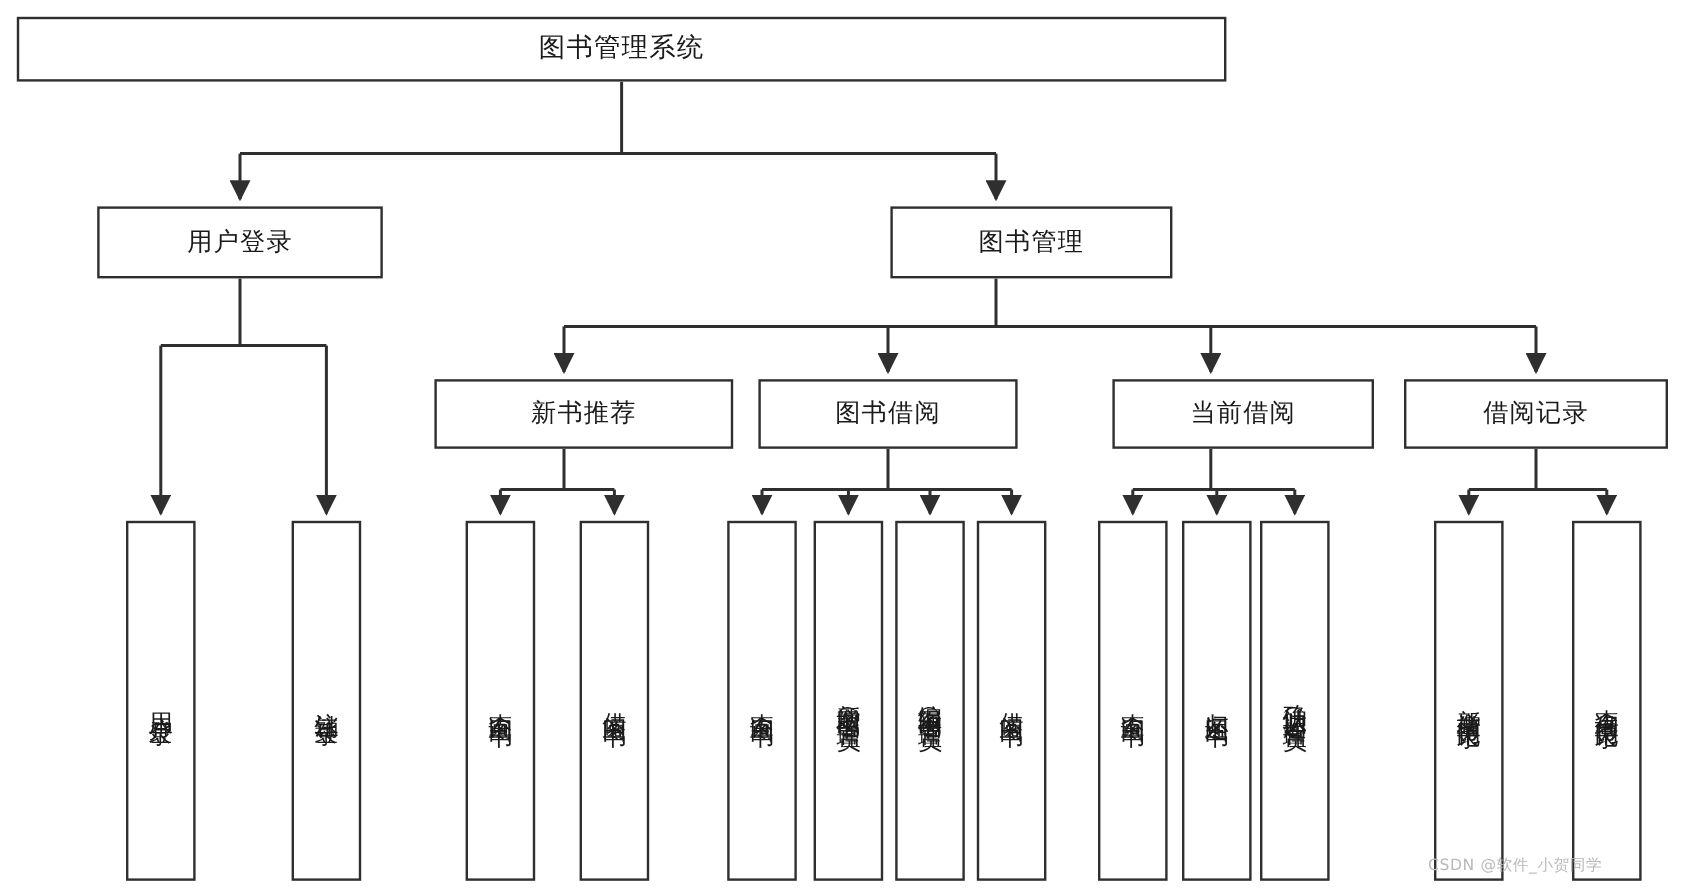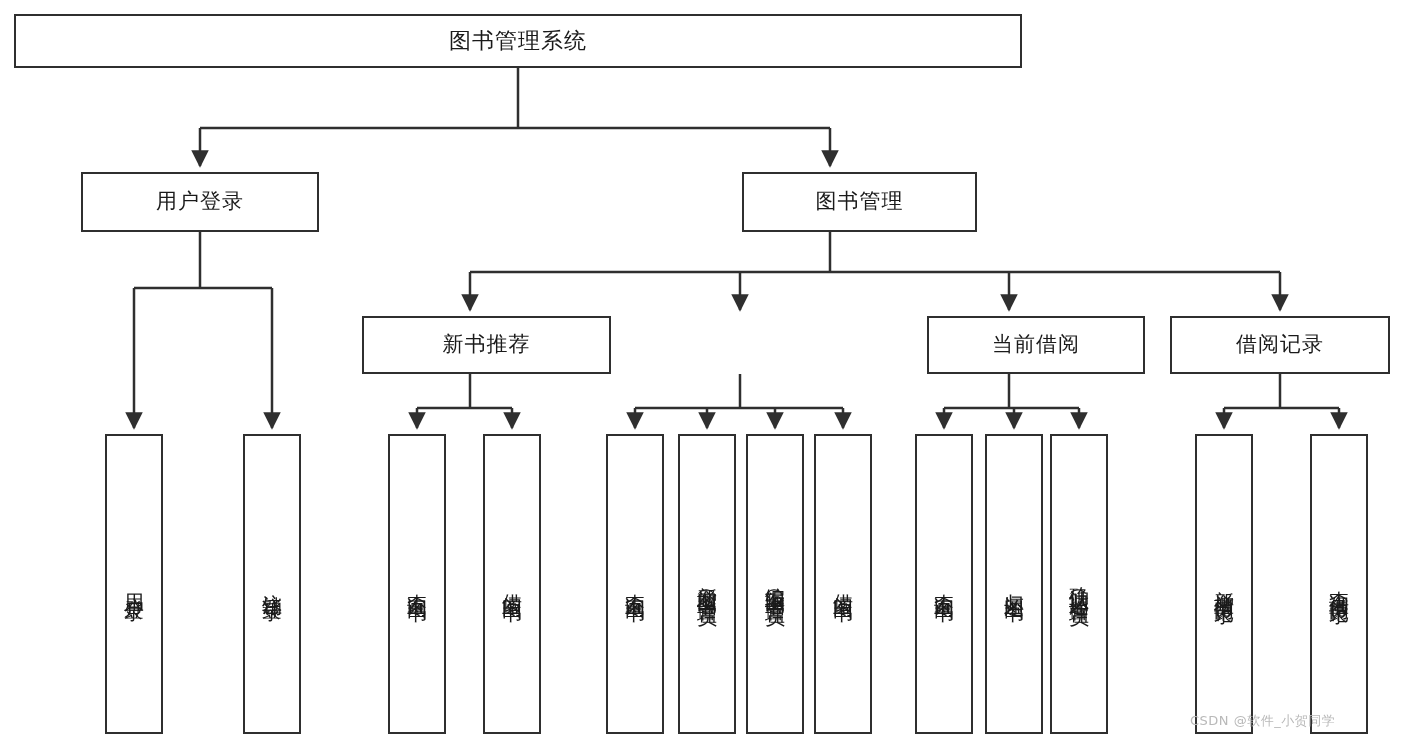--- a/index.html
+++ b/index.html
@@ -117,20 +117,21 @@
       <path d="M 1339 408 L 1339 428" marker-end="url(#arrow)"></path>
     </g>
   </svg>
 
   <div class="node horiz root" style="left:14px; top:14px; width:1008px; height:54px;">图书管理系统</div>
 
   <div class="node horiz" style="left:81px; top:172px; width:238px; height:60px;">用户登录</div>
   <div class="node horiz" style="left:712px; top:172px; width:235px; height:60px;margin-left:30px;">图书管理</div>
 
   <div class="node horiz" style="left:362px; top:316px; width:249px; height:58px;">新书推荐</div>
+  <div class="node horiz" style="left:632px; top:316px; width:216px; height:58px;">图书借阅</div>
   <div class="node horiz" style="left:900px; top:316px; width:218px; height:58px;margin-left:27px;">当前借阅</div>
   <div class="node horiz" style="left:1170px; top:316px; width:220px; height:58px;">借阅记录</div>
 
   <div class="node vert" style="left:105px; top:434px; width:58px; height:300px;">用户登录</div>
   <div class="node vert" style="left:243px; top:434px; width:58px; height:300px;">注销登录</div>
   <div class="node vert" style="left:388px; top:434px; width:58px; height:300px;">查询图书</div>
   <div class="node vert" style="left:483px; top:434px; width:58px; height:300px;">借阅图书</div>
   <div class="node vert" style="left:606px; top:434px; width:58px; height:300px;">查询图书</div>
   <div class="node vert" style="left:678px; top:434px; width:58px; height:300px;">新增图书（管理员）</div>
   <div class="node vert" style="left:746px; top:434px; width:58px; height:300px;">编辑图书（管理员）</div>

